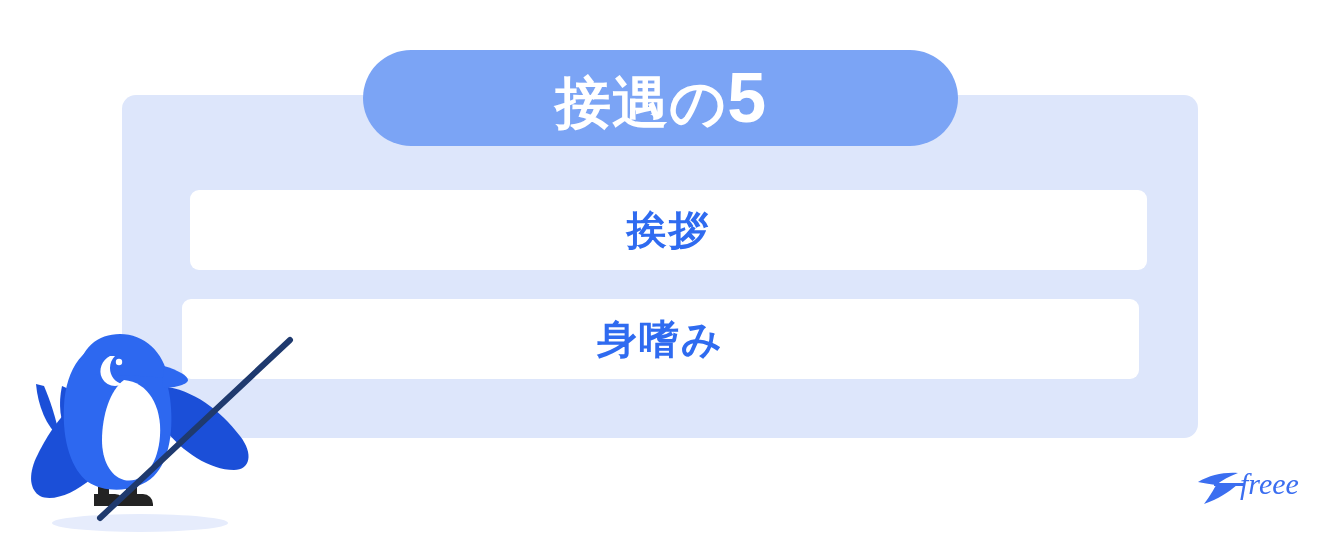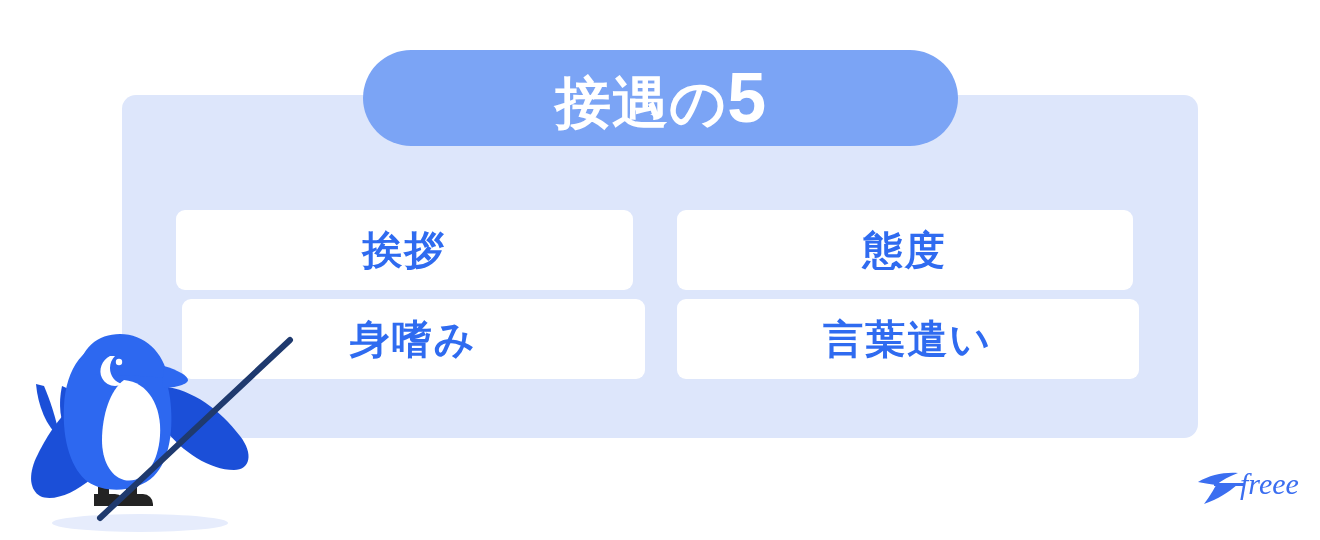--- a/index.html
+++ b/index.html
@@ -62,26 +62,25 @@
     line-height: 1;
     letter-spacing: 0;
   }
 
   
   .row {
     position: absolute;
     display: flex;
   }
   .row-1 {
-    left: 176px;
+    left: 190px;
     top: 190px;
     width: 957px;
     height: 80px;
     gap: 44px;
-    margin-top: 20px;
   }
   .row-2 {
     left: 182px;
     top: 299px;
     width: 957px;
     height: 80px;
     gap: 32px;
   }
   .card {
     background: #ffffff;
@@ -133,31 +132,25 @@
     <div class="title-text">
       <span>接遇の</span>
       <span class="big-num">5</span>
     </div>
   </div>
 
   <div class="row row-1">
     <div class="card">
       <span class="card-label">挨拶</span>
     </div>
-    <div class="card">
-      <span class="card-label">態度</span>
-    </div>
   </div>
 
   <div class="row row-2">
     <div class="card">
       <span class="card-label">身嗜み</span>
-    </div>
-    <div class="card">
-      <span class="card-label">言葉遣い</span>
     </div>
   </div>
 
   <div class="mascot">
     <svg viewBox="0 0 300 215" width="300" height="215" xmlns="http://www.w3.org/2000/svg">
 
       <ellipse cx="118" cy="205" rx="88" ry="9" fill="#e6ecfc"></ellipse>
 
       <path d="M95 62 C60 72 34 98 14 140 C6 158 8 172 18 178
                C30 184 52 176 70 160 C88 144 100 118 105 92 Z" fill="#1b4fd8"></path>

